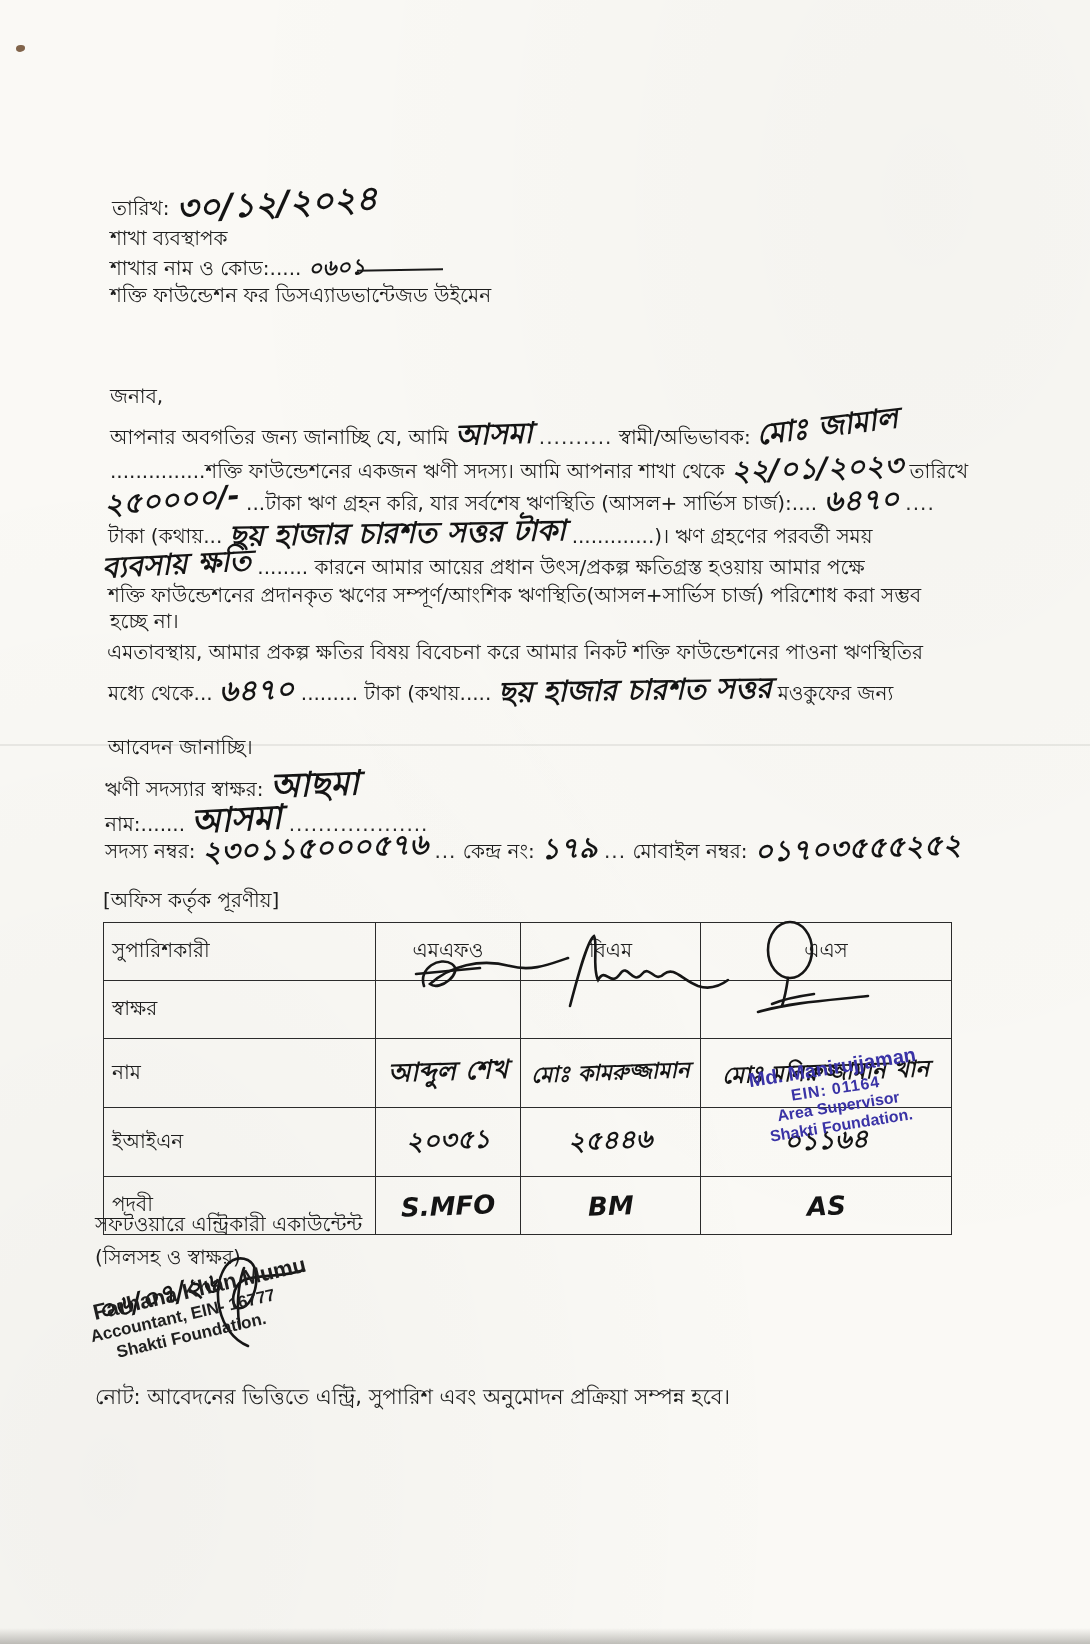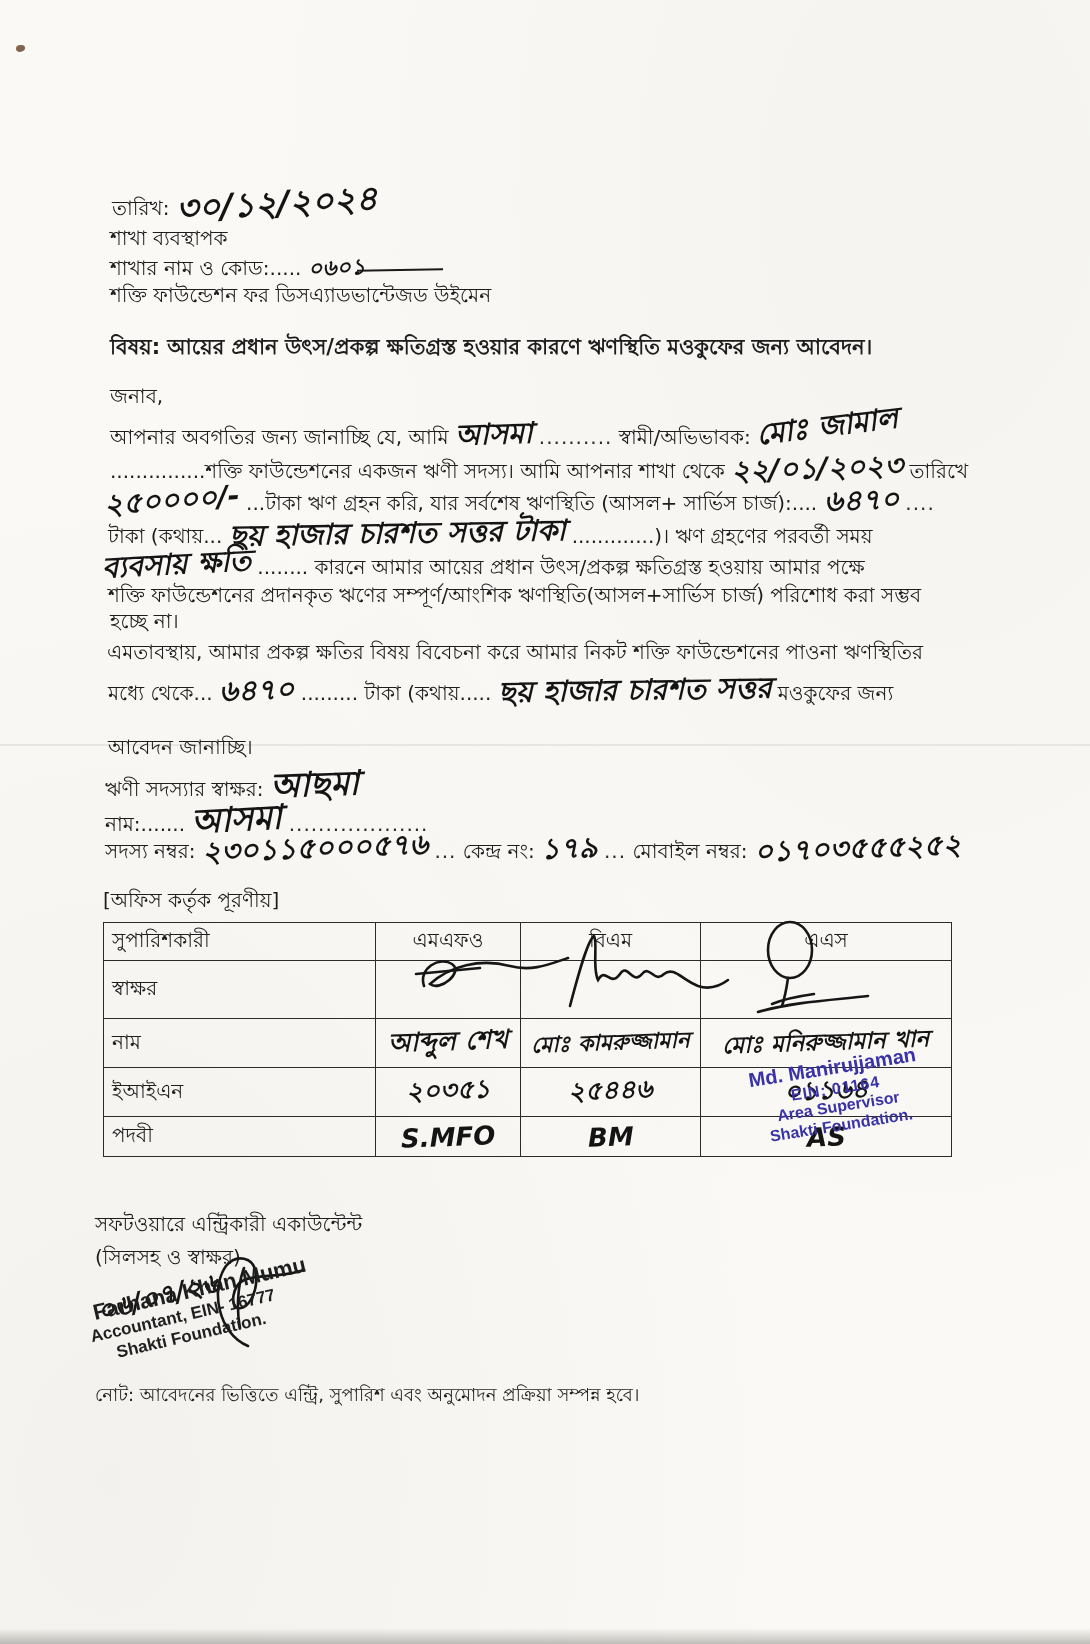--- a/index.html
+++ b/index.html
@@ -31,21 +31,21 @@
     vertical-align:middle;margin-left:-8px;transform:rotate(-1deg);
   }
   
   table.office{
     position:absolute;left:103px;top:922px;
     border-collapse:collapse;table-layout:fixed;
     font-size:20px;color:#1d1d1d;
   }
   table.office td,table.office th{
     border:1.6px solid #2b2b2b;
-    padding:2px 6px;font-weight:normal;text-align:center;
+    padding:12px 6px;font-weight:normal;text-align:center;
     overflow:visible;
   }
   table.office .lblcell{text-align:left;padding-left:8px;}
   .c0{width:272px;} .c1{width:145px;} .c2{width:180px;} .c3{width:251px;}
   .r-head{height:34px;} .r-sign{height:58px;} .r-name{height:40px;}
   .r-ein{height:34px;} .r-title{height:40px;}
   .cellhw{white-space:nowrap;}
   svg.sig{position:absolute;overflow:visible;}
   svg.sig path,svg.sig ellipse{fill:none;stroke:#161616;stroke-width:2.6;stroke-linecap:round;}
   .stamp-blue{
@@ -91,21 +91,20 @@
     <span>তারিখ:</span>
     <span class="hw hw-xl">৩০/১২/২০২৪</span>
   </div>
   <div class="pr" style="left:110px;top:226px;">শাখা ব্যবস্থাপক</div>
   <div class="pr" style="left:110px;top:254px;">
     <span>শাখার নাম ও কোড:.....</span>
     <span class="hw hw-sm">০৬০১</span><span class="strike-line"></span>
   </div>
   <div class="pr" style="left:110px;top:283px;text-align:right;">শক্তি ফাউন্ডেশন ফর ডিসএ্যাডভান্টেজড উইমেন</div>
 
-  <div class="pr bold" style="left:110px;top:334px;font-size:21px;">বিষয়: আয়ের প্রধান উৎস/প্রকল্প ক্ষতিগ্রস্ত হওয়ার কারণে ঋণস্থিতি মওকুফের জন্য আবেদন।</div>
   <div class="pr" style="left:110px;top:384px;">জনাব,</div>
 
   <div class="pr" style="left:110px;top:416px;">
     <span>আপনার অবগতির জন্য জানাচ্ছি যে, আমি</span>
     <span class="hw hw-lg">আসমা</span>
     <span class="dots">..........</span>
     <span>স্বামী/অভিভাবক:</span>
     <span class="hw hw-lg" style="transform:rotate(-7deg) translateY(-8px);">মোঃ জামাল</span>
   </div>
   <div class="pr" style="left:110px;top:450px;">
@@ -234,16 +233,16 @@
   </svg>
 
   <div class="hw-date-footer">০৬/০৭/২৬</div>
 
   <div class="stamp-black">
     <div class="s1">Farhana Khan Mumu</div>
     <div class="s2">Accountant, EIN- 16777</div>
     <div class="s3">Shakti Foundation.</div>
   </div>
 
-  <div class="pr" style="left:95px;top:1384px;font-size:18px;">নোট: আবেদনের ভিত্তিতে এন্ট্রি, সুপারিশ এবং অনুমোদন প্রক্রিয়া সম্পন্ন হবে।</div>
+  <div class="pr" style="left:95px;top:1384px;font-size:21px;">নোট: আবেদনের ভিত্তিতে এন্ট্রি, সুপারিশ এবং অনুমোদন প্রক্রিয়া সম্পন্ন হবে।</div>
 
   <div class="bottom-edge"></div>
 </div>
 
 </body></html>

